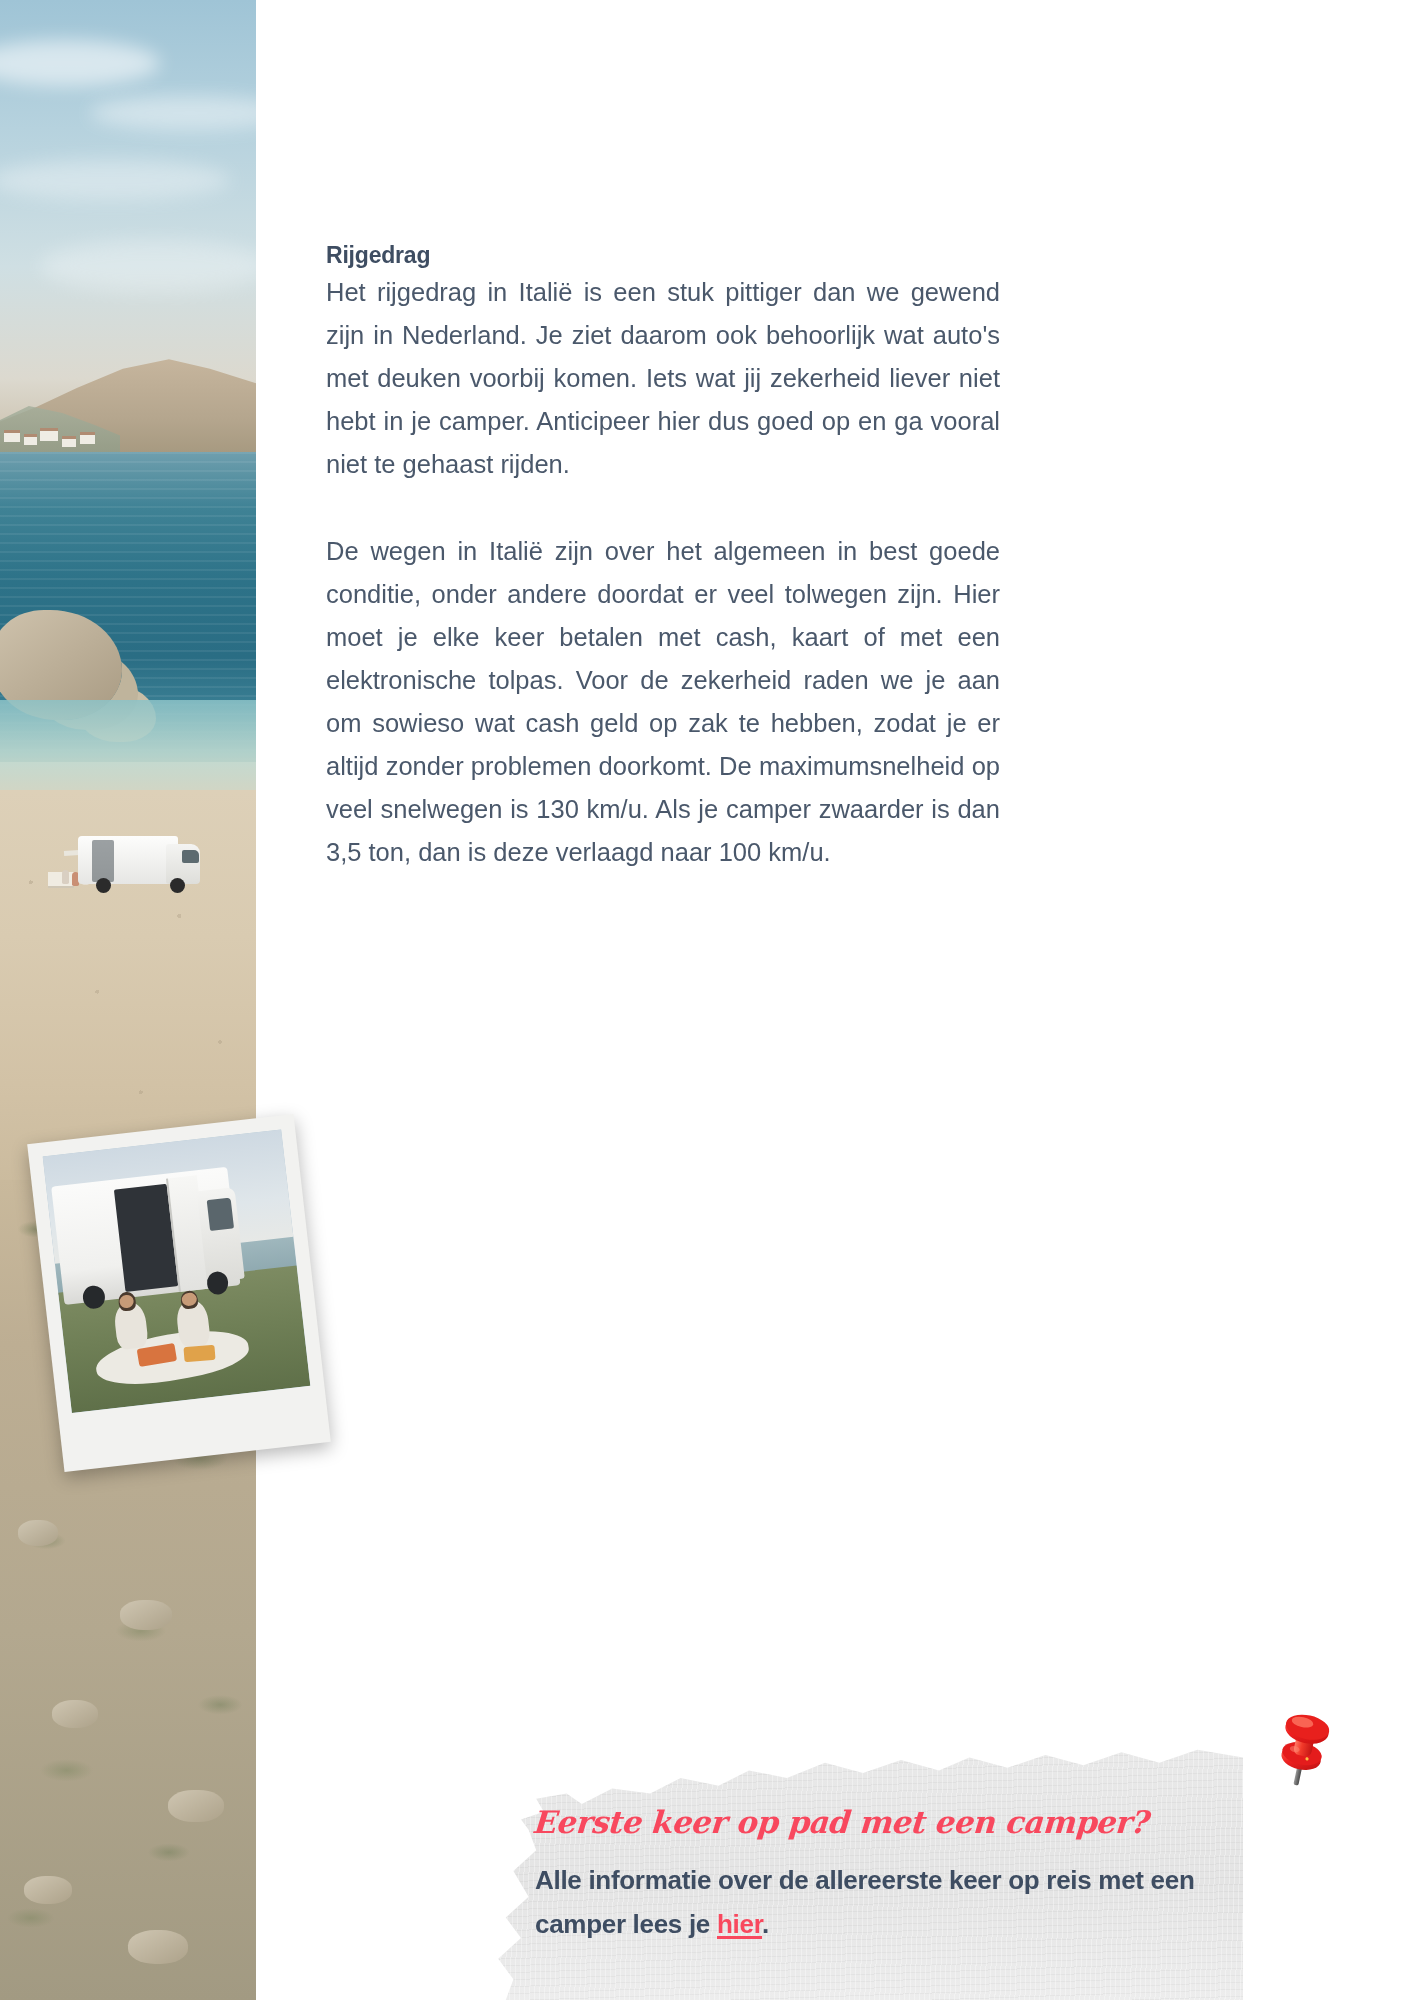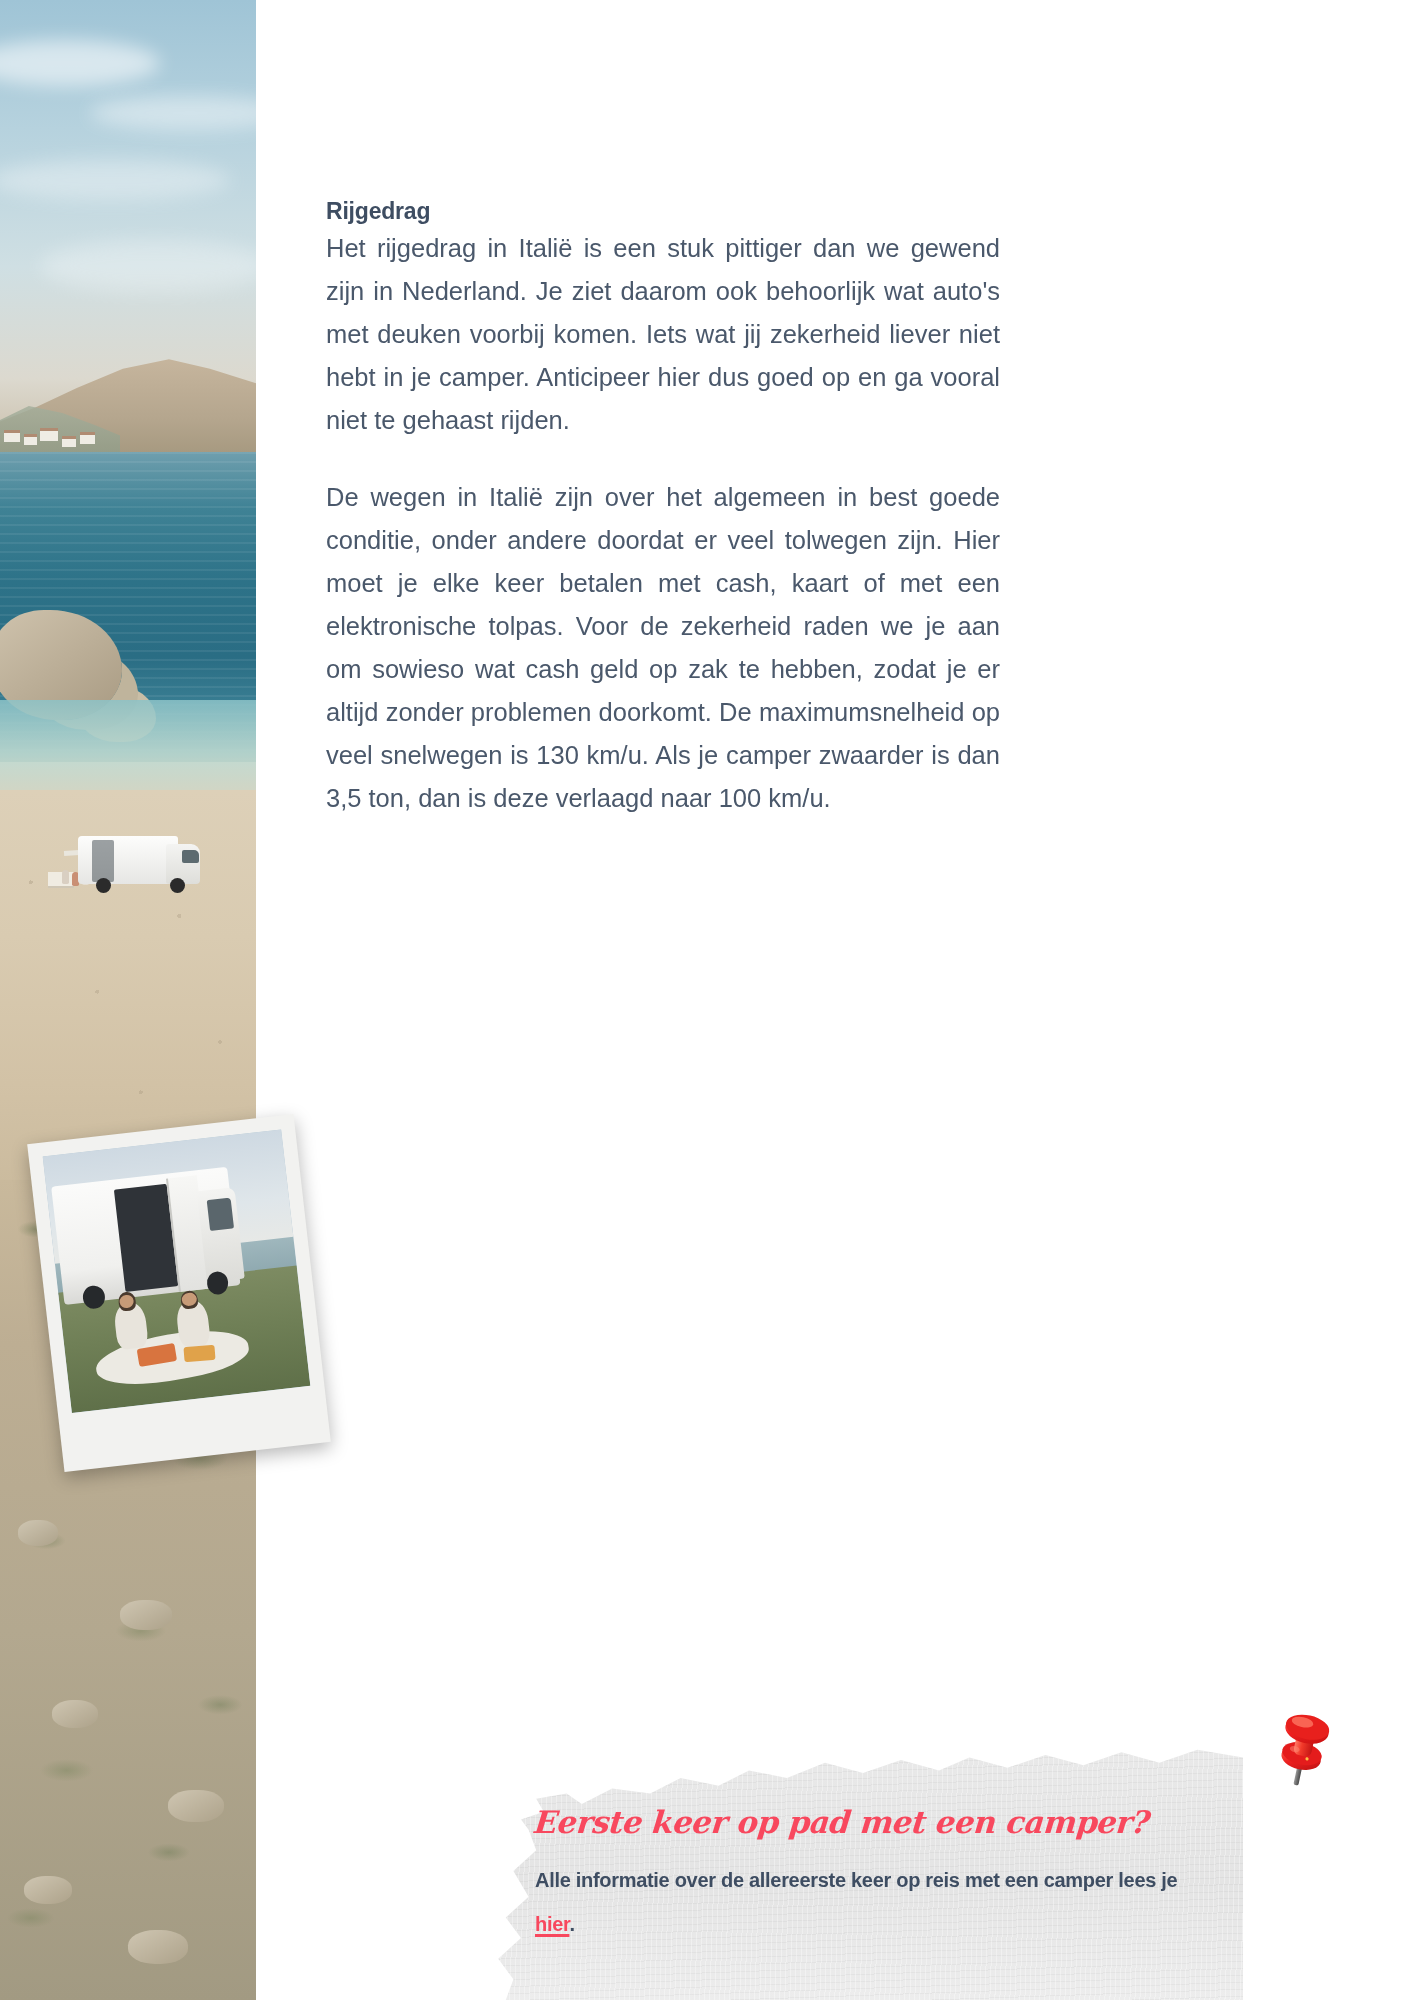--- a/index.html
+++ b/index.html
@@ -185,21 +185,21 @@
     text-align: justify;
   }
   .para.ragged { text-align: left; }
   .sec-head {
     font-size: 23px;
     font-weight: 700;
     color: #3e4d62;
     margin: 0 0 2px 0;
     letter-spacing: -0.2px;
   }
-  .sec-block { margin-bottom: 34px; }
+  .sec-block { margin-bottom: 34px; margin-top: 44px; }
   .sec-block .para { margin-bottom: 0; }
 
   .indented-block {
     position: absolute;
     left: 152px; top: 1085px;
     width: 592px;
   }
   .indented-block .para { margin-bottom: 0; }
 
   
@@ -340,21 +340,21 @@
     font-size: 31px;
     color: #f8485e;
     letter-spacing: -0.6px;
     transform: skewX(-6deg);
     white-space: nowrap;
   }
   .fc-cta {
     position: absolute;
     left: 52px; top: 116px;
     width: 680px;
-    font-size: 20px;
+    font-size: 26px;
     line-height: 44px;
     font-weight: 800;
     color: #3e4d62;
     letter-spacing: -0.3px;
   }
   .fc-link {
     color: #f8485e;
     text-decoration: underline;
     text-underline-offset: 3px;
     text-decoration-thickness: 3px;

